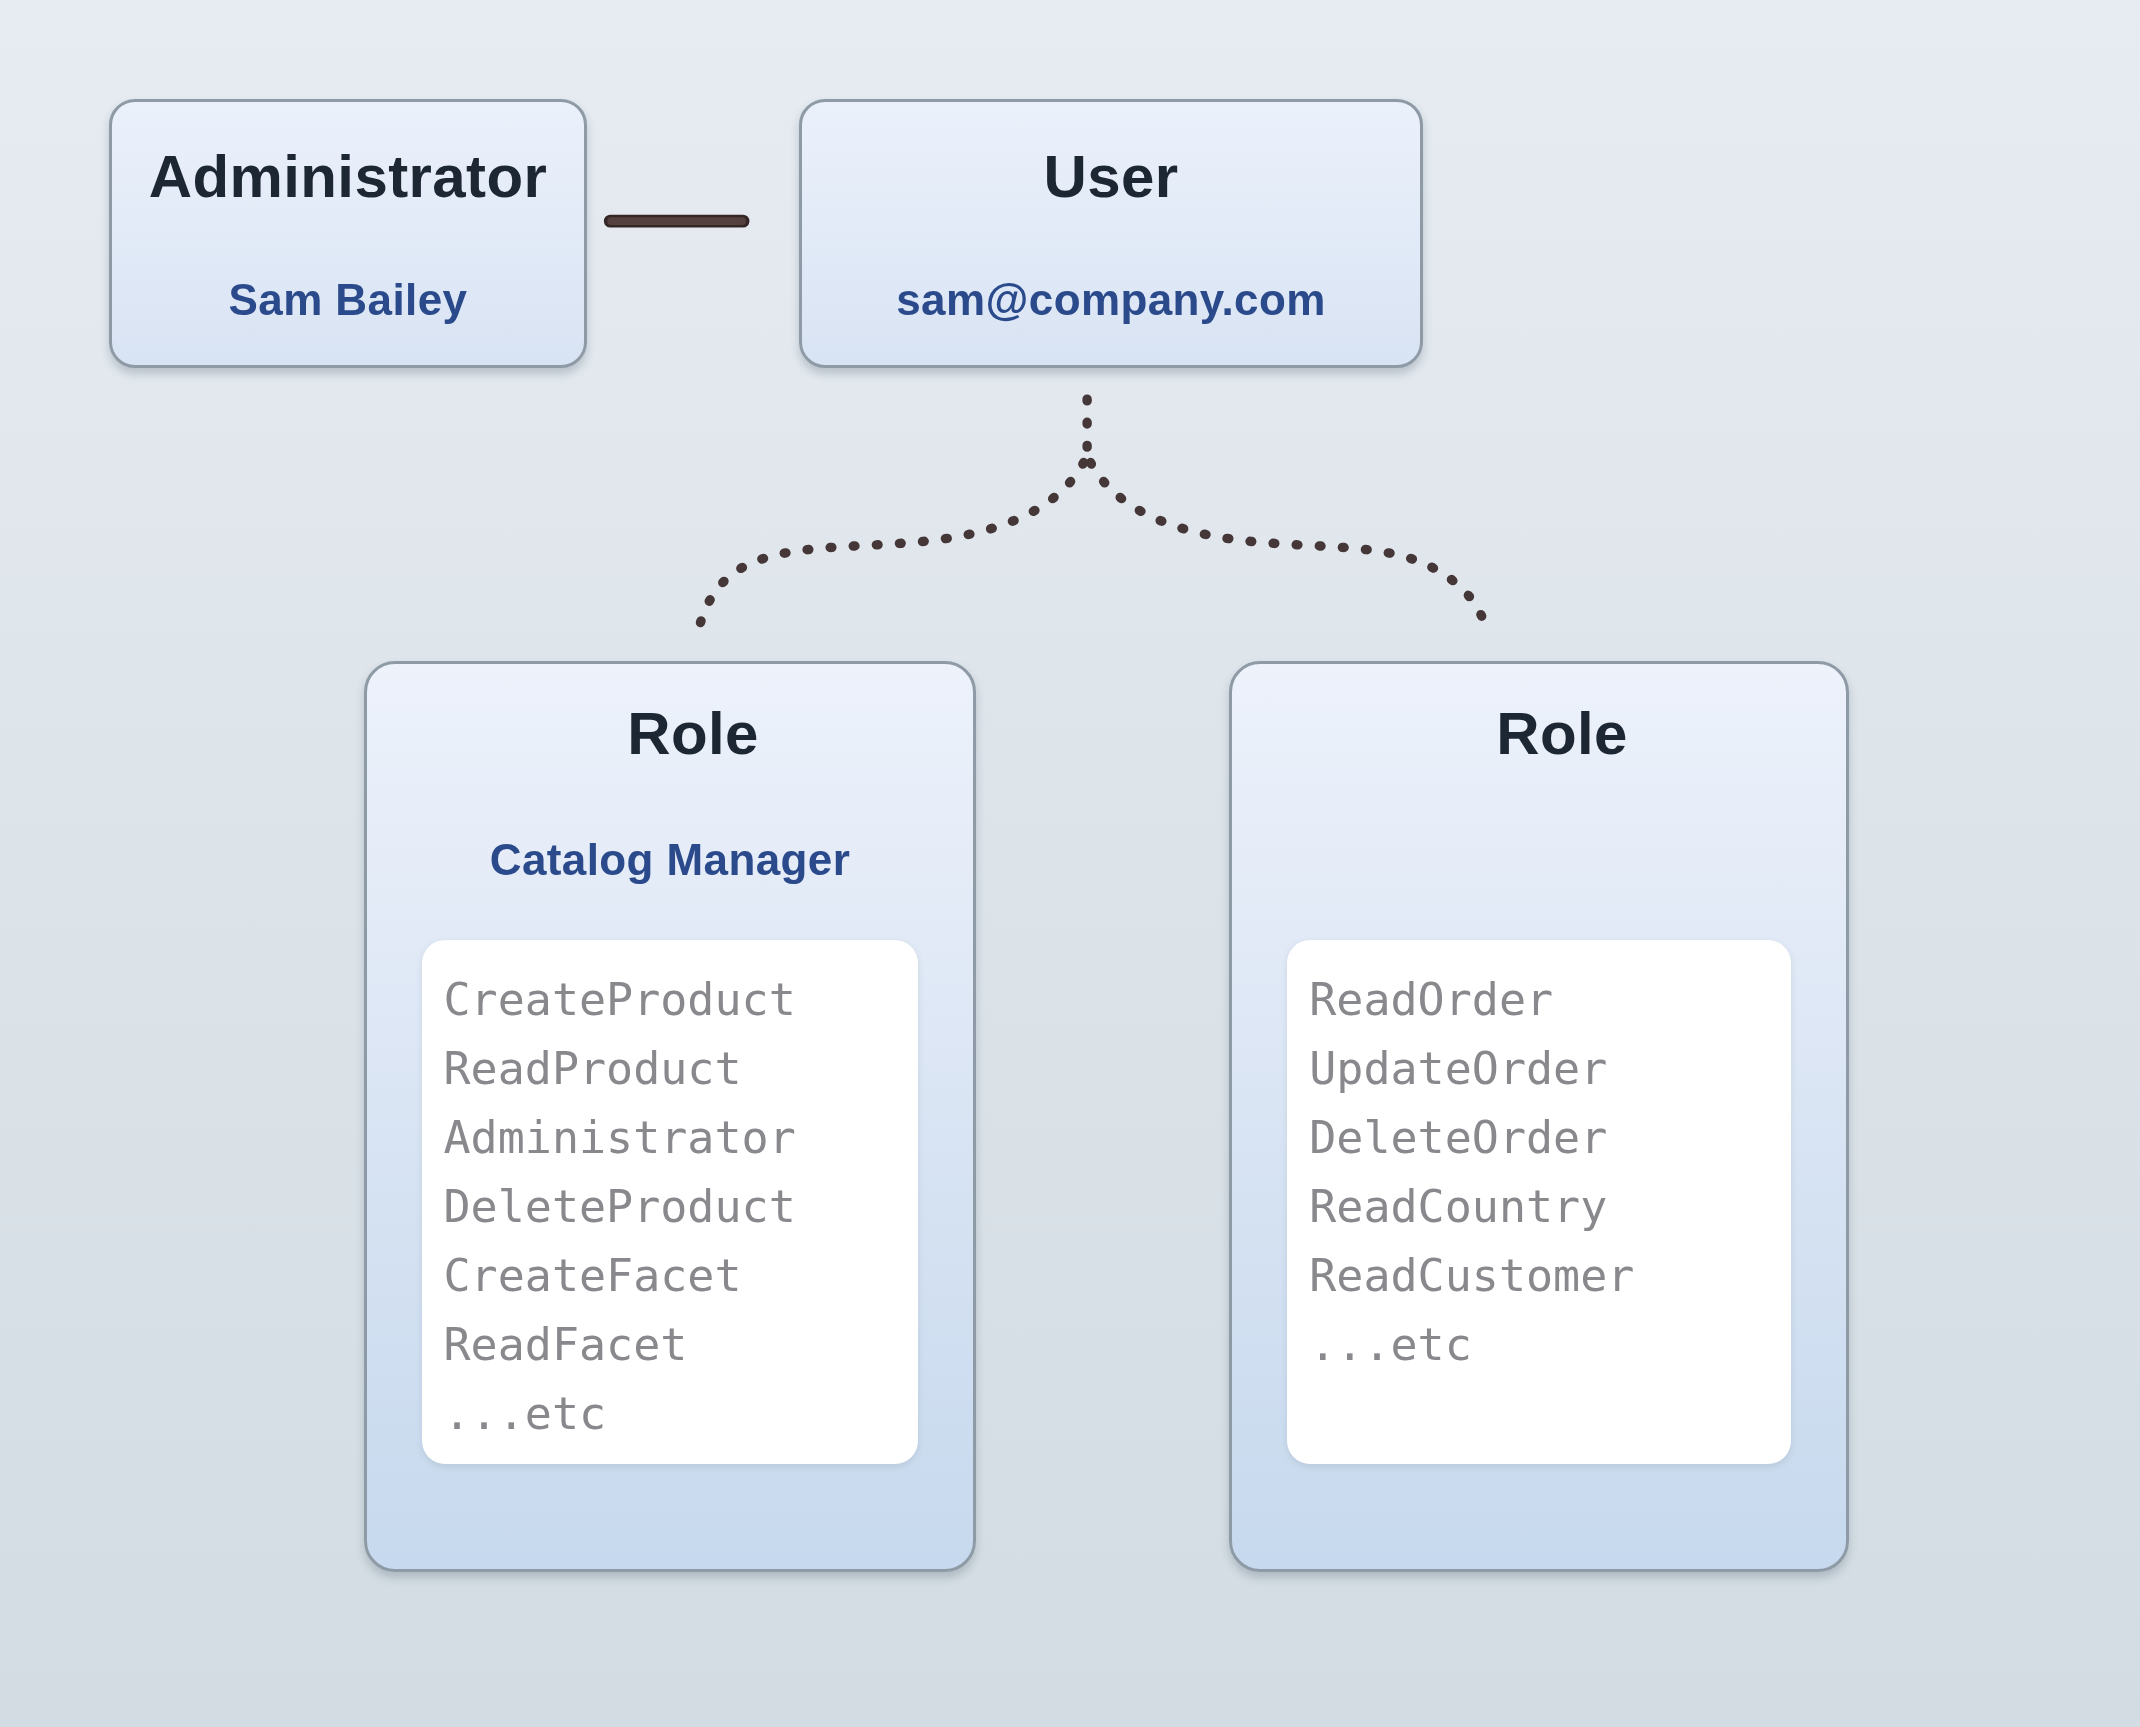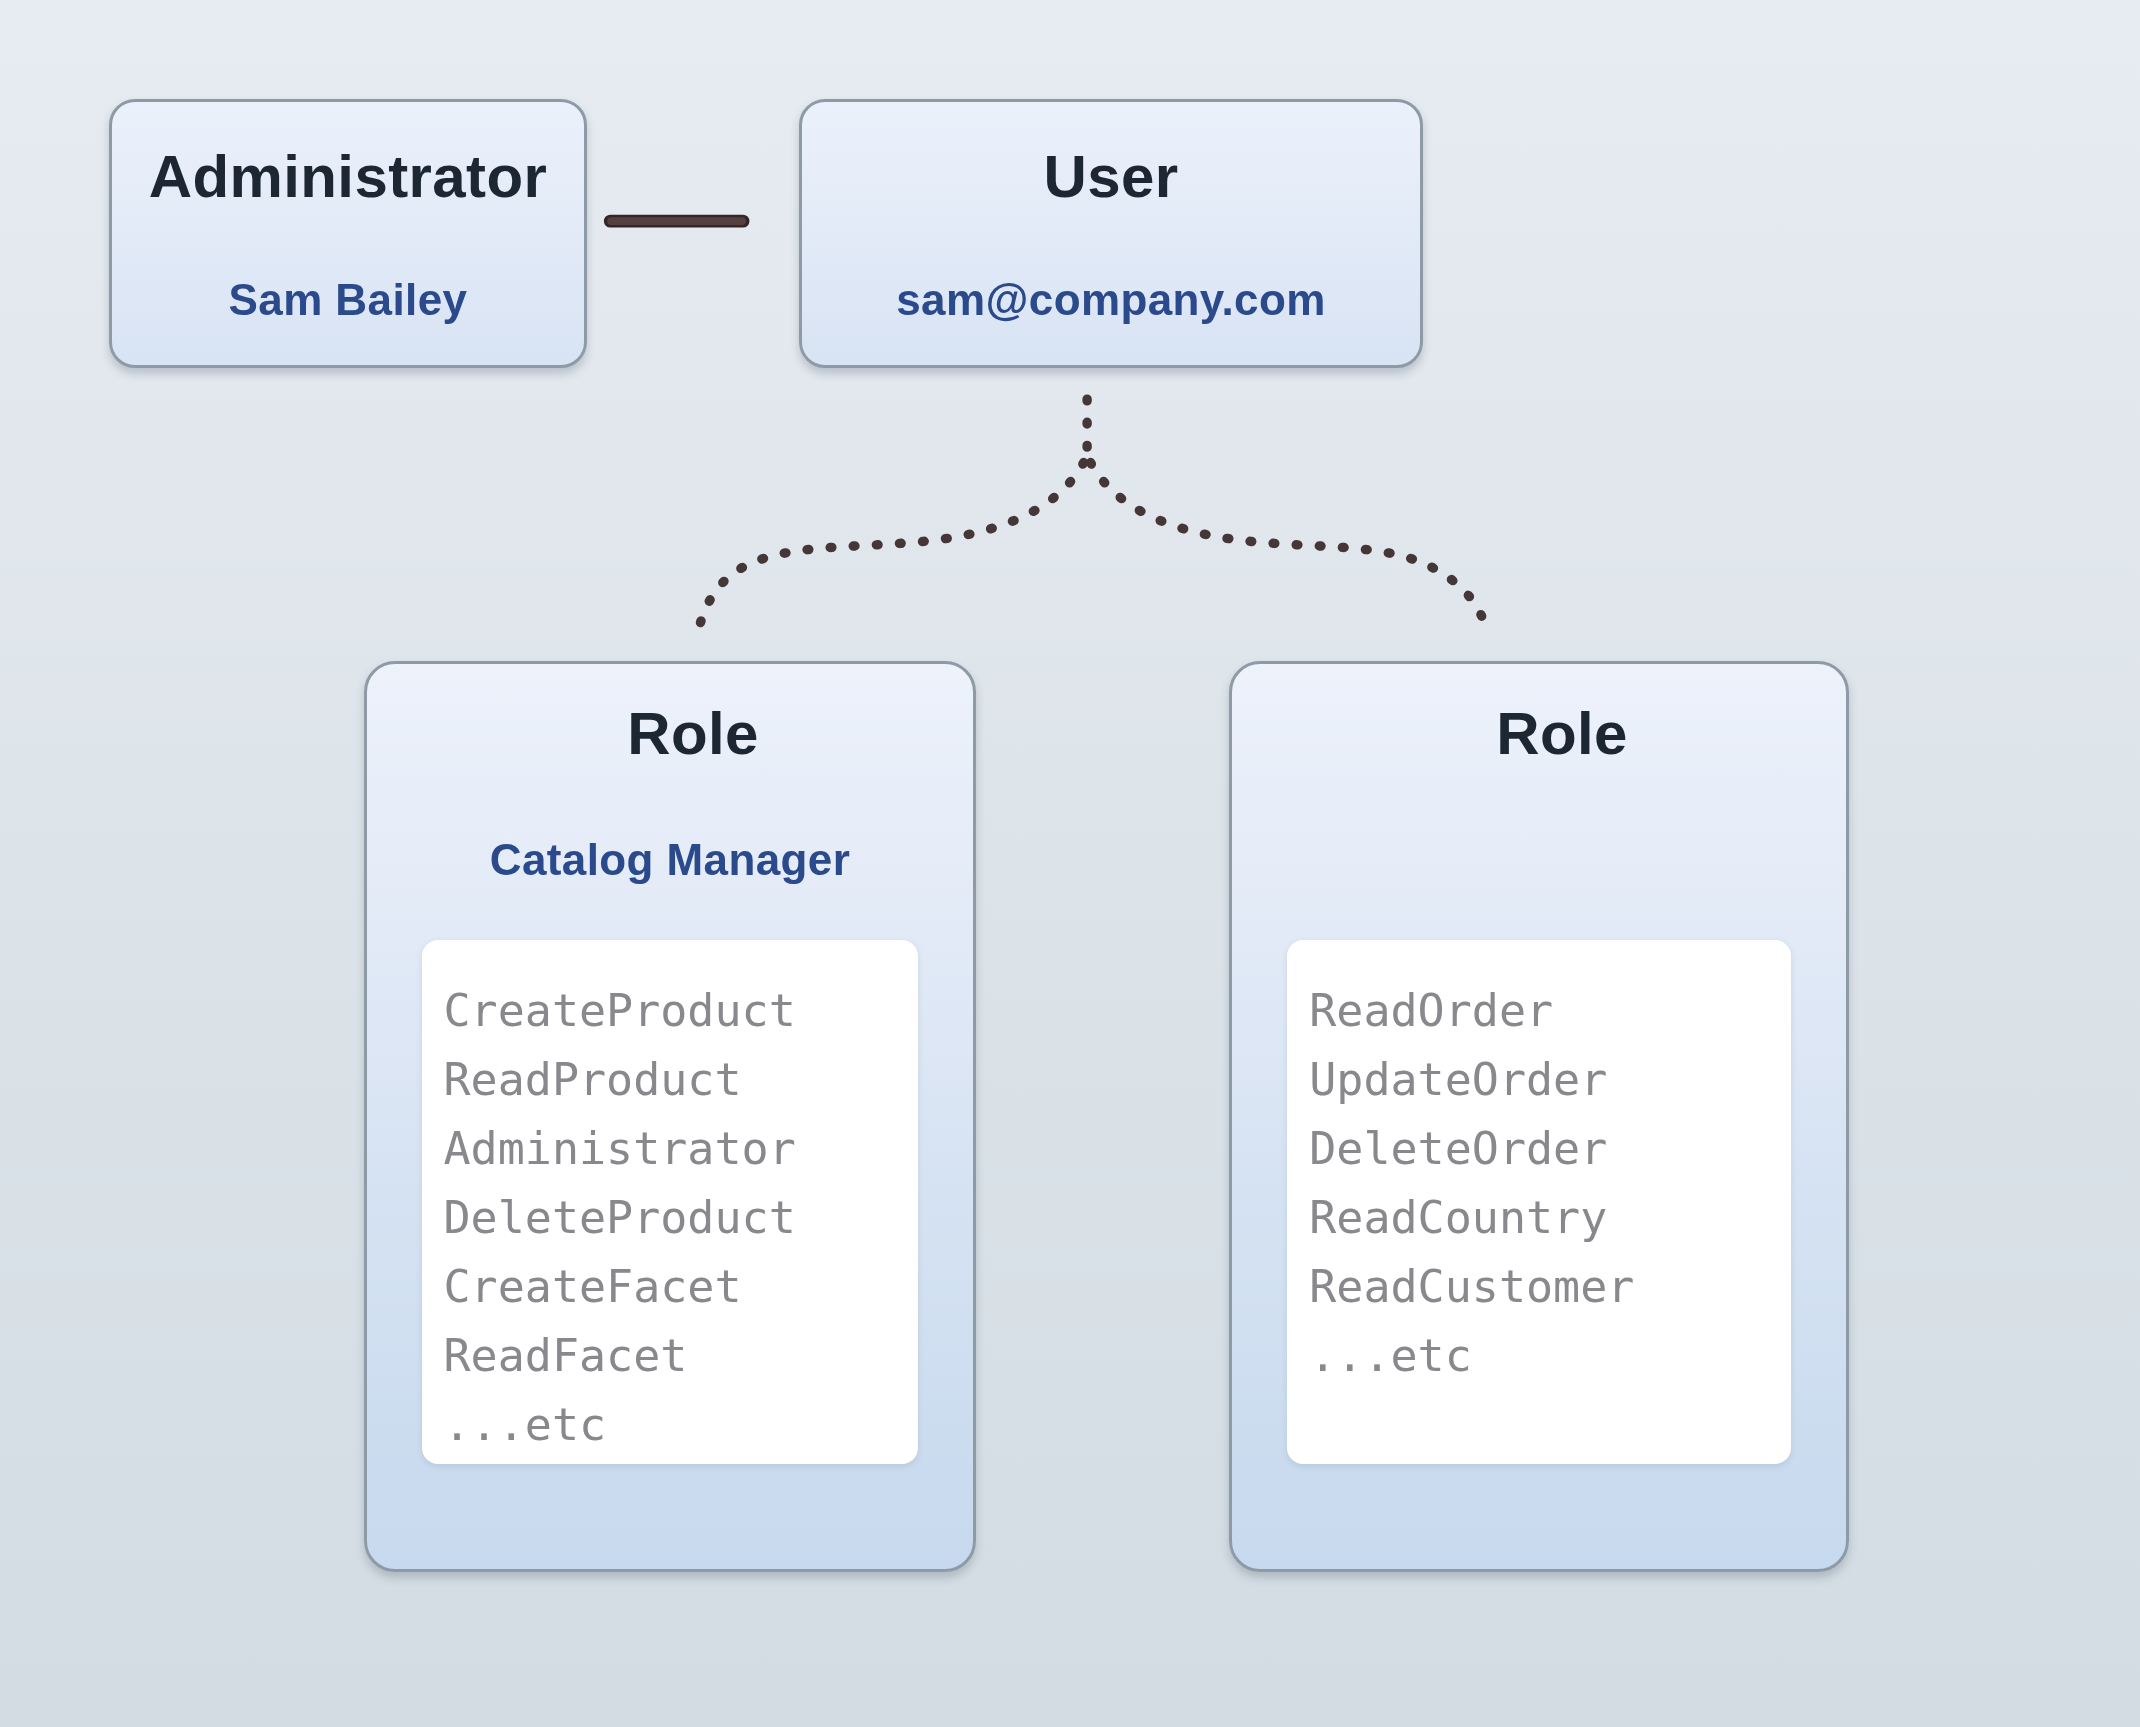--- a/index.html
+++ b/index.html
@@ -67,23 +67,23 @@
   }
   .top-card .card-name  { top: 168px; }
   .role-card .card-name { top: 166px; }
   .perm-panel {
     position: absolute;
     left: 9%;
     width: 82%;
     top: 276px;
     height: 524px;
     background: #ffffff;
-    border-radius: 16px;
+    border-radius: 23px;
     box-sizing: border-box;
-    padding: 36px 0 0 22px;
+    padding: 25px 0 0 22px;
     box-shadow: 0 2.6px 6.8px rgba(110, 125, 140, 0.18);
   }
   .perm {
     font-family: "DejaVu Sans Mono", "Liberation Mono", monospace;
     font-size: 45px;
     line-height: 69px;
     color: #88888d;
     white-space: pre;
   }
 </style>

